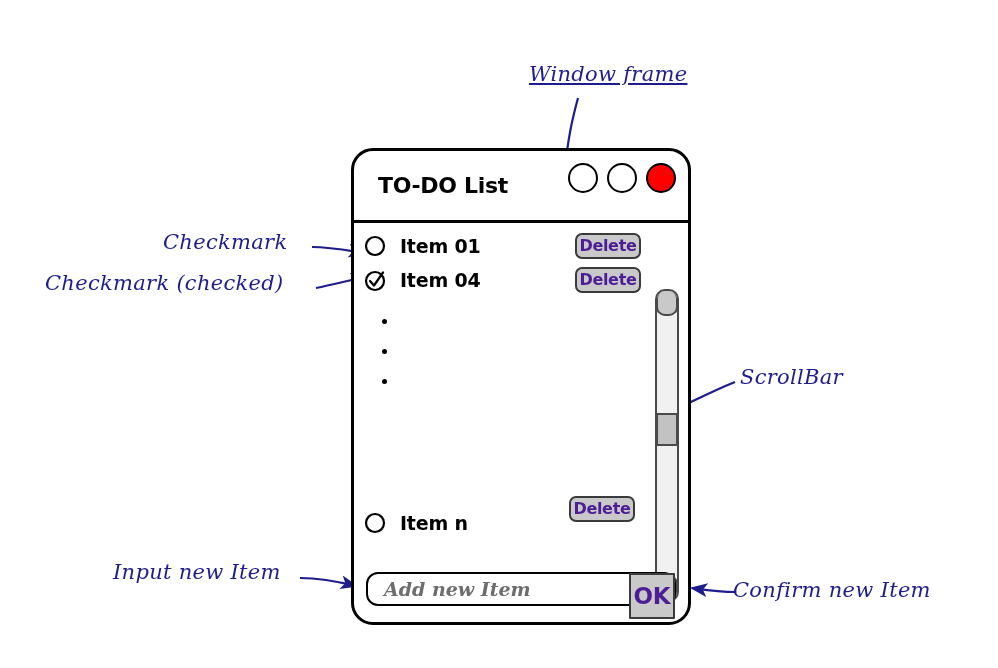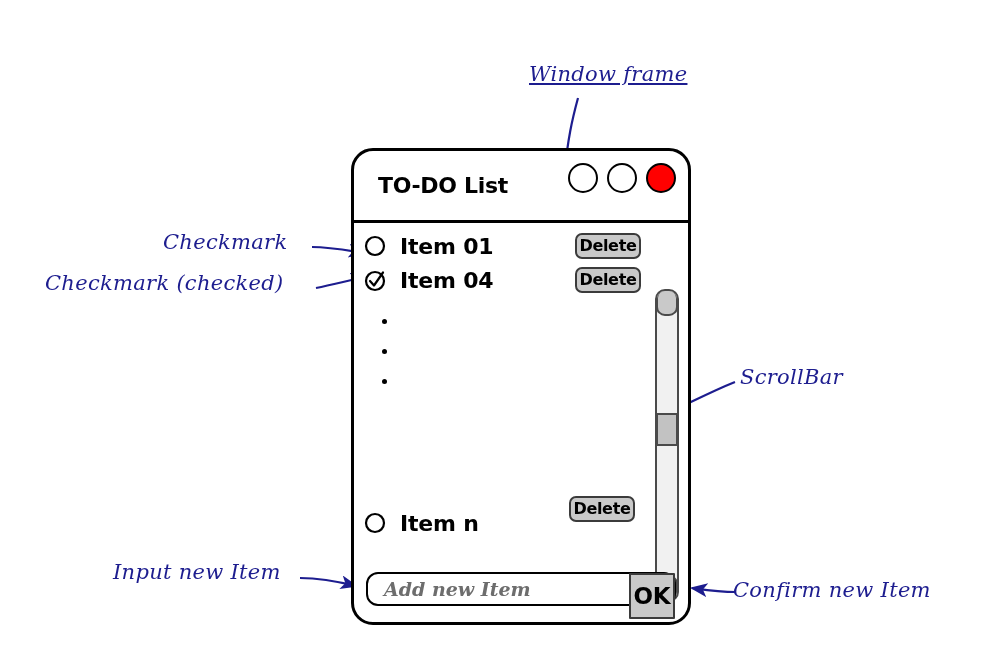--- a/index.html
+++ b/index.html
@@ -116,34 +116,34 @@
     position: relative;
     margin-left: 10px;
     width: 22px;
     height: 22px;
     flex: 0 0 auto;
   }
   .chk svg { display: block; }
 
   .row-label {
     margin-left: 14px;
-    font-size: 22px;
+    font-size: 19px;
     font-weight: bold;
     color: #000000;
     font-family: "DejaVu Sans", sans-serif;
     letter-spacing: -0.2px;
     white-space: nowrap;
   }
 
   .btn {
     box-sizing: border-box;
     background: #c9c9c9;
     border: 2px solid #3b3b3b;
     border-radius: 7px;
-    color: #000000;
+    color: #4c1d95;
     font-family: "DejaVu Sans", sans-serif;
     font-weight: bold;
     font-size: 16px;
     line-height: 1;
     display: flex;
     align-items: center;
     justify-content: center;
     letter-spacing: -0.3px;
   }
   .btn-delete {

